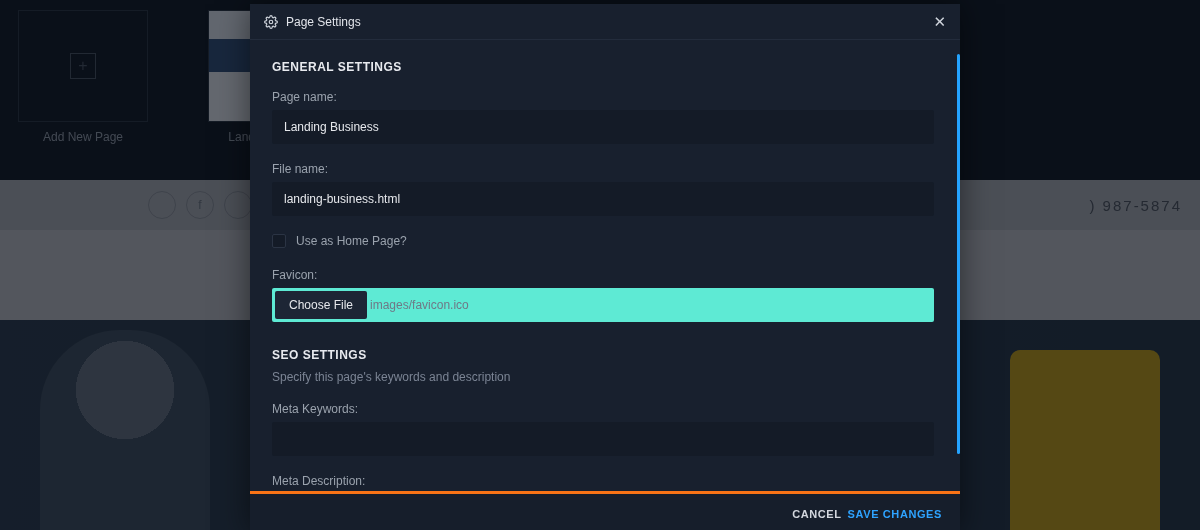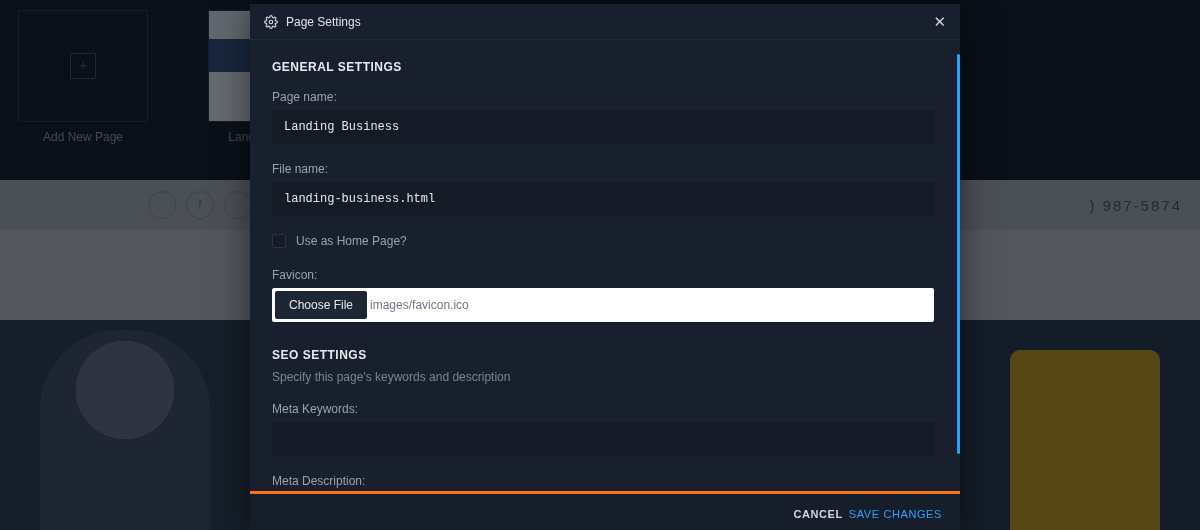--- a/index.html
+++ b/index.html
@@ -65,35 +65,35 @@
   .scroll { flex:1; padding:20px 22px 10px 22px; overflow-y:auto; }
   .track { width:4px; background:#18202e; position:relative; }
   .thumb-bar { position:absolute; top:14px; right:0; width:3px; height:400px;
                background:#24a3ff; border-radius:2px; }
 
   .section-title { color:#e8eaef; font-size:12px; font-weight:700; letter-spacing:.5px;
                    margin-bottom:16px; }
   .section-sub { color:#7b8494; font-size:12px; margin:-8px 0 18px 0; }
   .field-label { color:#9aa2ad; font-size:12px; margin-bottom:6px; display:block; }
   .input { width:100%; height:34px; background:#141b27; border:none; color:#e6e8ec;
-           font-size:12px; padding:0 12px; border-radius:2px; margin-bottom:18px; outline:none;font-family:Liberation Mono, monospace;}
+           font-size:12px; padding:0 12px; border-radius:2px; margin-bottom:18px; outline:none;}
   .row-check { display:flex; align-items:center; gap:10px; margin:0 0 20px 0;}
   .checkbox { width:14px; height:14px; background:#141b27; border:1px solid #2b3444;
               border-radius:2px; }
   .check-label { color:#9aa2ad; font-size:12px; }
-  .file-row { display:flex; align-items:center; height:34px; background:#ffffff;
+  .file-row { display:flex; align-items:center; height:34px; background:#5eead4;
               border-radius:2px; margin-bottom:26px;}
   .choose { height:28px; margin:3px; padding:0 14px; background:#1d2635; color:#e6e8ec;
             font-size:12px; border:none; border-radius:2px; cursor:pointer;}
   .file-path { color:#6f7886; font-size:12px; }
 
   .modal-foot { height:42px; display:flex; align-items:center; justify-content:flex-end;
                 gap:6px; padding:0 18px; border-top:3px solid #f97316; background:#161e2b;}
   .btn-cancel { color:#d3d7de; font-size:11px; letter-spacing:.6px; font-weight:700; cursor:pointer;}
-  .btn-save   { color:#2ea3ff; font-size:11px; letter-spacing:.6px; font-weight:400; cursor:pointer;}
+  .btn-save   { color:#2ea3ff; font-size:11px; letter-spacing:.6px; font-weight:700; cursor:pointer;}
 </style>
 </head>
 <body>
 
 <div class="bg-layer">
   <div class="pages-strip">
     <div class="page-tile">
       <div class="add-tile">
         <div class="plus-box">+</div>
       </div>

